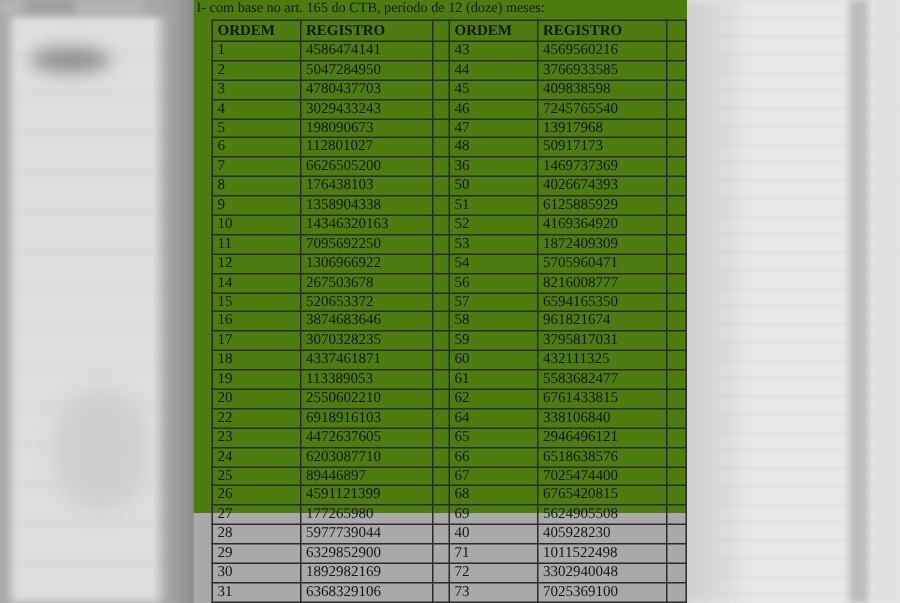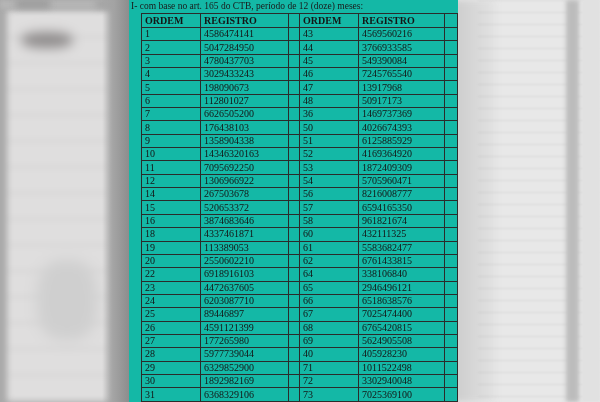--- a/index.html
+++ b/index.html
@@ -29,22 +29,22 @@
   }
   .top-blob1 { position:absolute; left:16px; top:0; width:34px; height:8px; background:#9b9b9b; filter:blur(3px); }
   .top-blob2 { position:absolute; left:96px; top:0; width:30px; height:8px; background:#a2a2a2; filter:blur(3px); }
   
   .gutter {
     position:absolute; left:102px; top:0; width:27px; height:402px;
     background:linear-gradient(90deg, rgba(169,169,169,0) 0%, #a3a3a3 45%, #8d8d8d 100%);
   }
   
   .document {
-    position:absolute; left:129px; top:0; width:329px; height:402px;
-    background:#14b8a6; color:#151515;text-decoration:underline;
+    position:absolute; left:129px; top:0; width:329px; height:342px;
+    background:#4d7c0f; color:#151515;text-decoration:underline;
   }
   .doc-title {
     position:absolute; left:2px; top:0; font-size:9.5px; line-height:12px;
     white-space:nowrap; color:#1a1a1a;
   }
   table.reg {
     position:absolute; left:12px; top:13px;
     width:316px; height:389px;
     border-collapse:collapse; table-layout:fixed;
   }
@@ -127,21 +127,21 @@
           <td></td>
           <td>44</td>
           <td>3766933585</td>
           <td></td>
         </tr>
         <tr>
           <td>3</td>
           <td>4780437703</td>
           <td></td>
           <td>45</td>
-          <td>549390084</td>
+          <td>409838598</td>
           <td></td>
         </tr>
         <tr>
           <td>4</td>
           <td>3029433243</td>
           <td></td>
           <td>46</td>
           <td>7245765540</td>
           <td></td>
         </tr>
@@ -224,20 +224,28 @@
           <td>57</td>
           <td>6594165350</td>
           <td></td>
         </tr>
         <tr>
           <td>16</td>
           <td>3874683646</td>
           <td></td>
           <td>58</td>
           <td>961821674</td>
+          <td></td>
+        </tr>
+        <tr>
+          <td>17</td>
+          <td>3070328235</td>
+          <td></td>
+          <td>59</td>
+          <td>3795817031</td>
           <td></td>
         </tr>
         <tr>
           <td>18</td>
           <td>4337461871</td>
           <td></td>
           <td>60</td>
           <td>432111325</td>
           <td></td>
         </tr>

